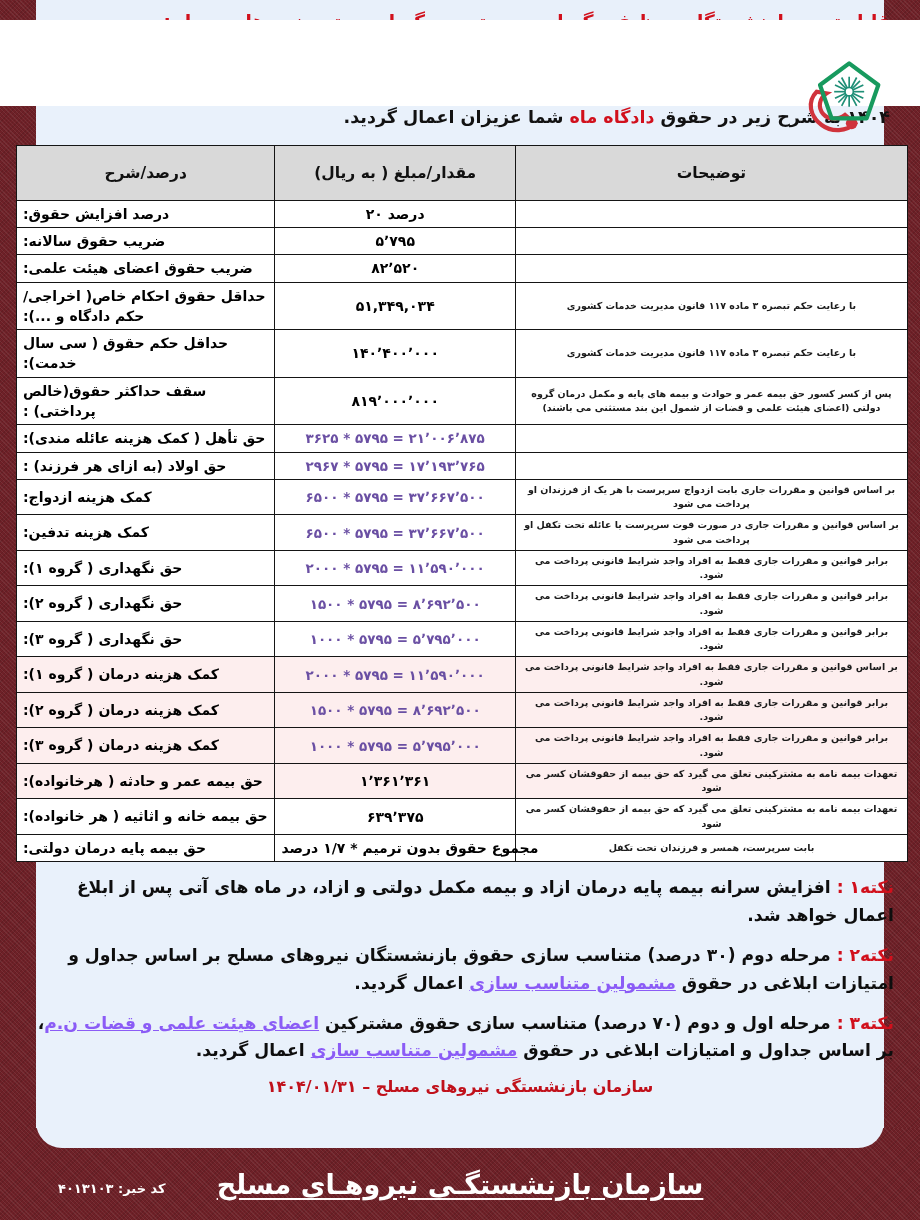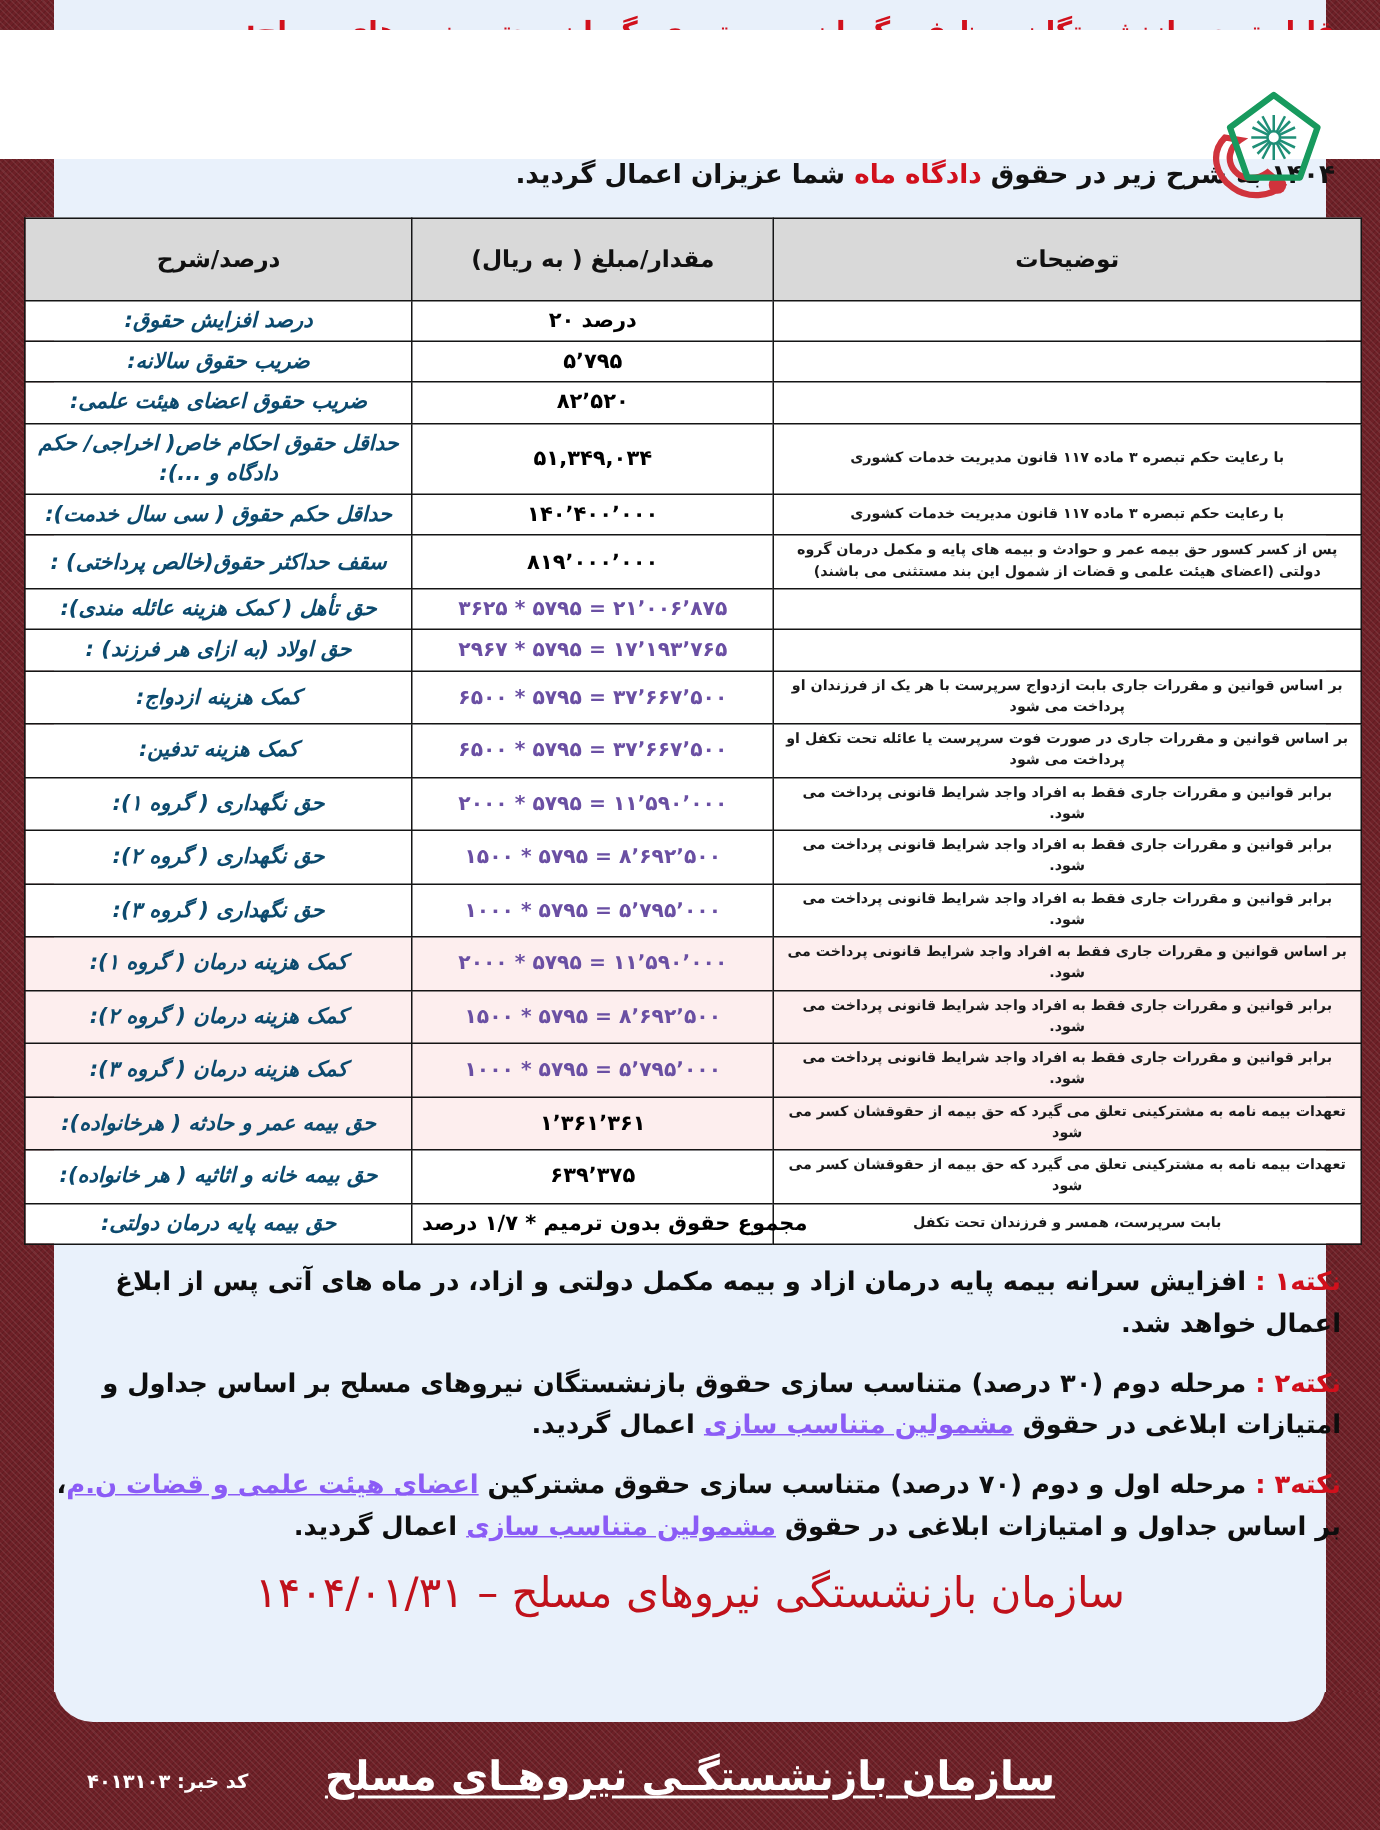--- a/index.html
+++ b/index.html
@@ -157,26 +157,25 @@
     font-weight: bold;
     color: #111;
     height: 48px;
     text-align: center;
   }
   col.c-title { width: 29%; }
   col.c-amount { width: 27%; }
   col.c-note { width: 44%; }
 
   td.cell-title {
-    text-align: center;
+    text-align: left;
     font-size: 14px;
     font-weight: bold;
-    color: #0c4a6e;
+    color: #000000;
     line-height: 1.45;
-    font-style: italic;
   }
   td.cell-amount {
     text-align: center;
     font-size: 14px;
     font-weight: bold;
     color: #000000;
     white-space: nowrap;
     direction: ltr;
   }
   td.cell-amount.calc {
@@ -207,22 +206,22 @@
   .notes p { margin: 12px 0 1px 0; }
   .note-lbl { color: #d1101c; }
   .em-red { color: #8b5cf6; text-decoration: underline; }
 
   .signature {
     position: relative;
     z-index: 5;
     margin: 12px 26px 0 26px;
     text-align: center;
     color: #c0111b;
-    font-size: 28px;
-    font-weight: normal;
+    font-size: 16px;
+    font-weight: bold;
     letter-spacing: 0.3px;
   }
 
   
   .footer {
     position: absolute;
     z-index: 6;
     left: 0; right: 0; bottom: 0;
     height: 72px;
     display: flex;

